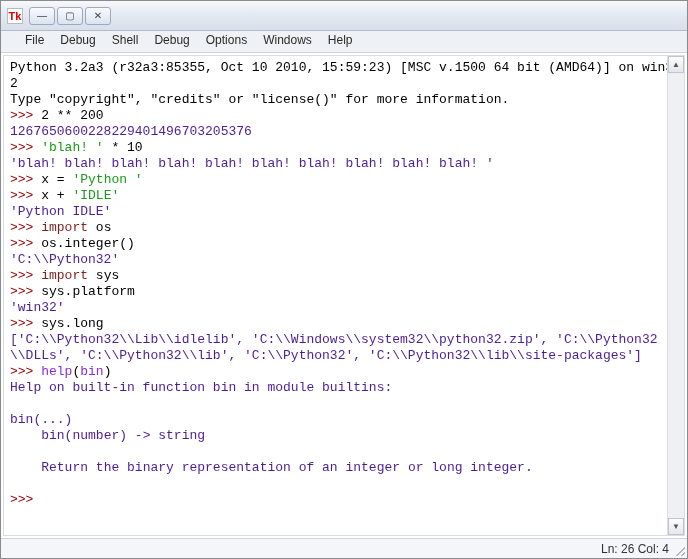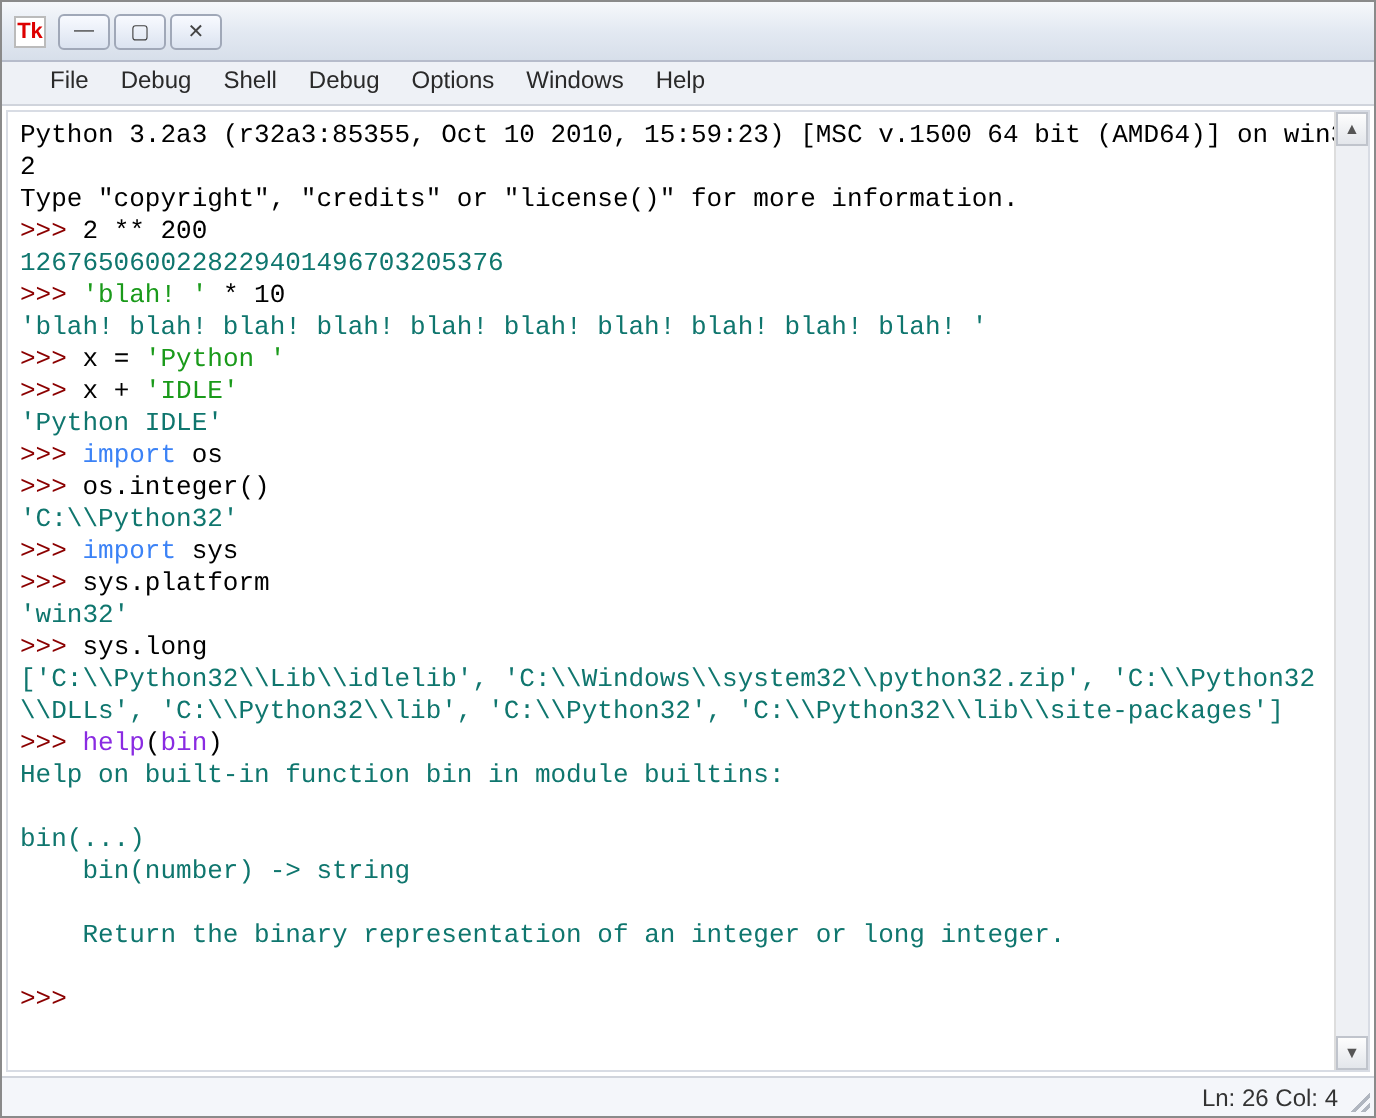--- a/index.html
+++ b/index.html
@@ -114,24 +114,24 @@
     position: relative;
   }
   .resize-grip {
     position: absolute;
     right: 2px; bottom: 2px;
     width: 12px; height: 12px;
     background:
       linear-gradient(135deg, transparent 0 60%, #b0b6c0 60% 70%, transparent 70% 80%, #b0b6c0 80% 90%, transparent 90%);
   }
   .prompt { color: #8b0000; }
-  .kw { color: #3b82f6; text-align: right; }
+  .kw { color: #7f1d1d; text-align: right; }
   .str { color: #1a9a1a; margin-top: 48px; }
   .func { color: #8a2be2; }
-  .out { color: #0f766e; }
+  .out { color: #4c1d95; }
   .content-area {
     flex: 1;
     display: flex;
     position: relative;
     overflow: hidden;
     border: 1px solid #d8dce4;
     margin: 2px;
   }
 </style>
 </head>

